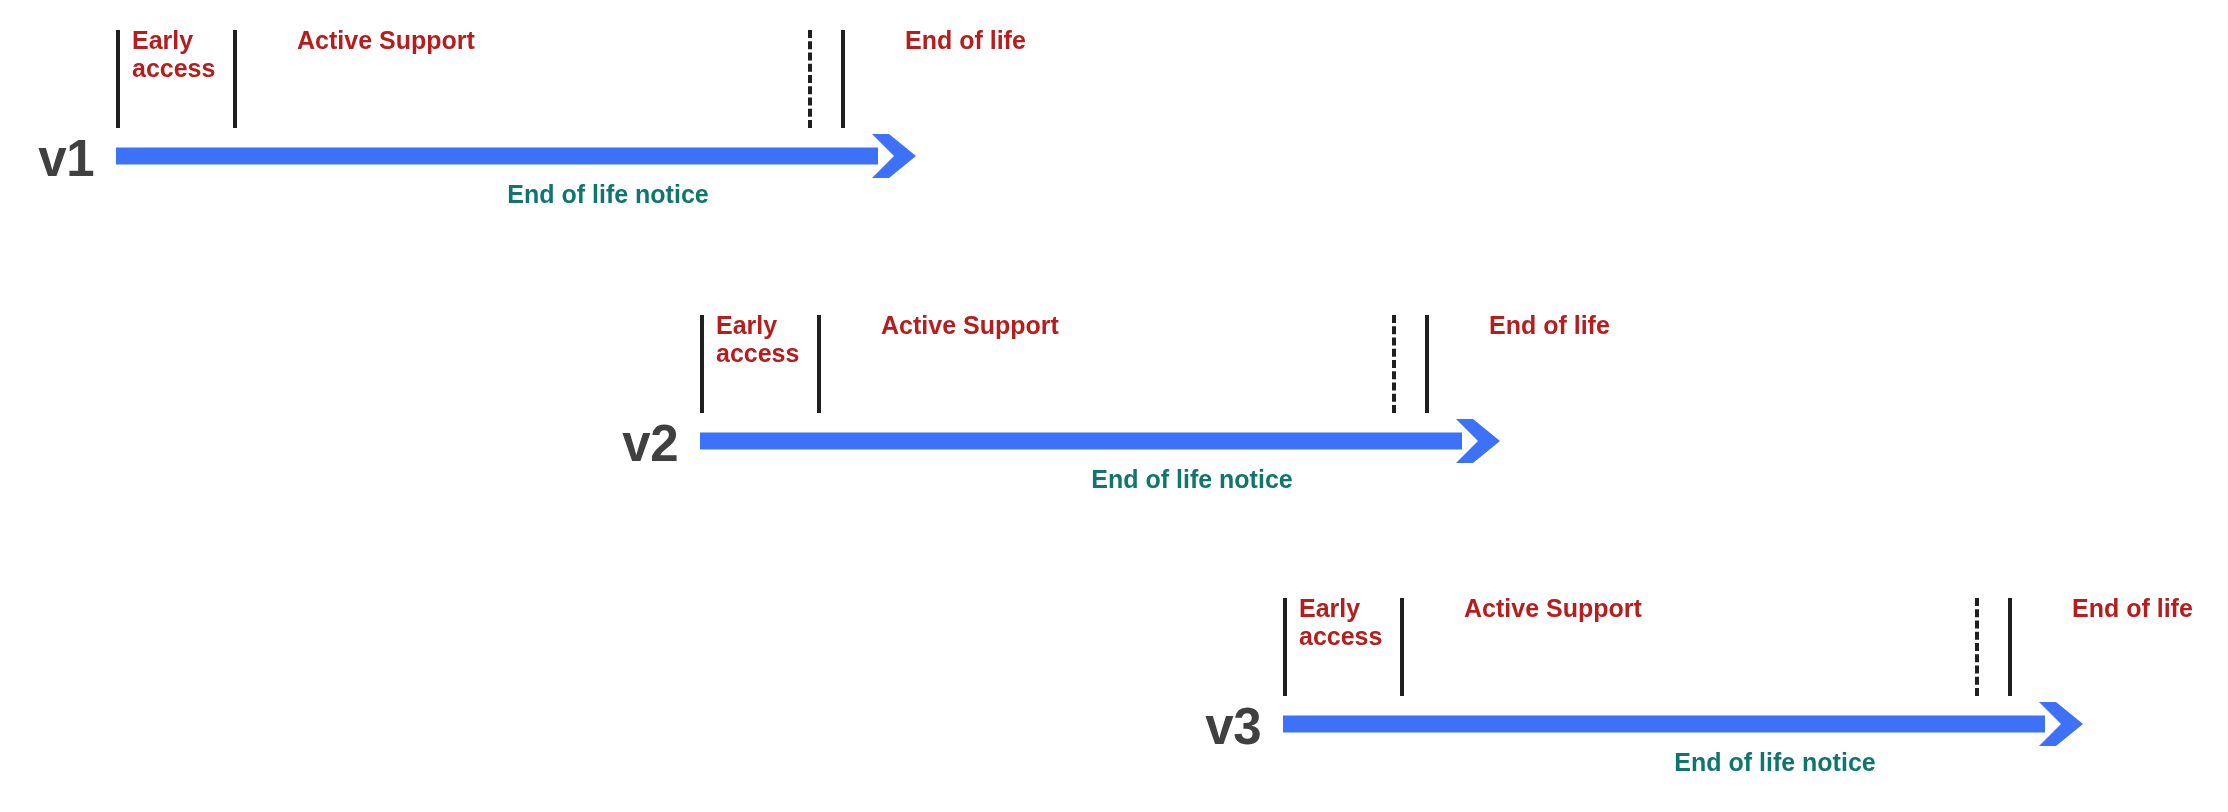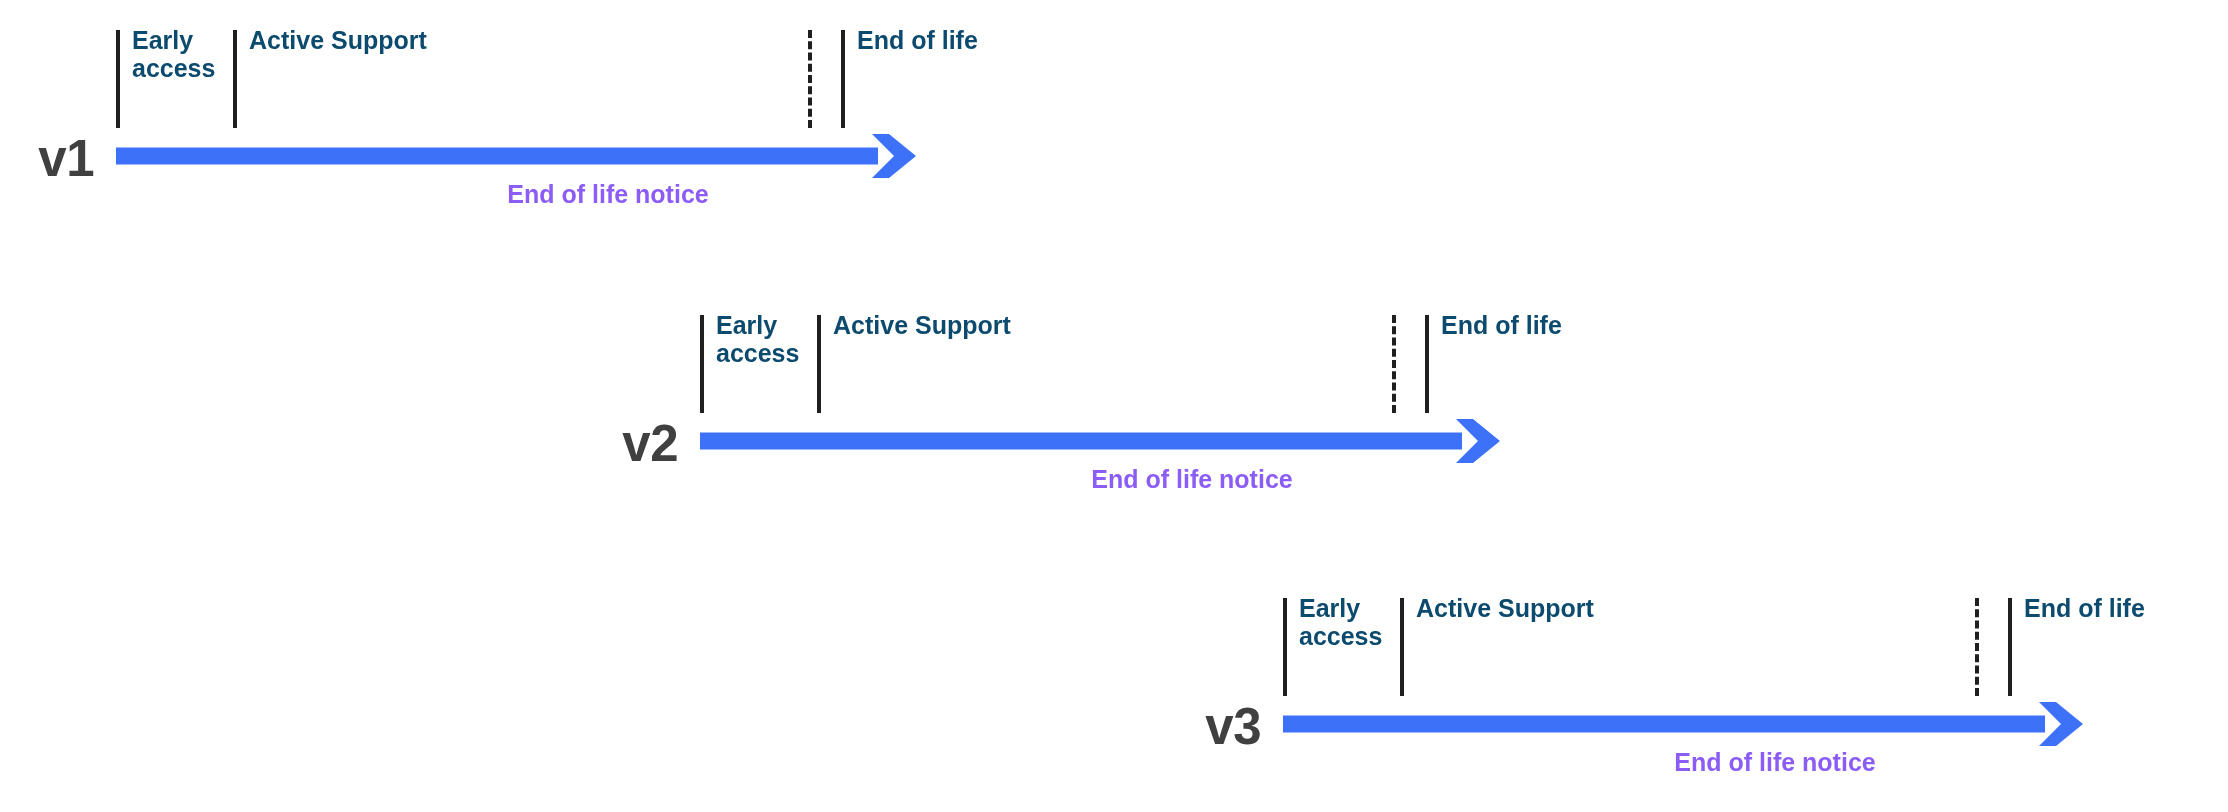--- a/index.html
+++ b/index.html
@@ -67,47 +67,48 @@
     background: transparent;
     border-left: 4px dashed #1f1f1f;
     width: 0;
   }
   .phase .phase-label {
     position: absolute;
     left: 16px;
     top: -4px;
     font-size: 25px;
     font-weight: 700;
-    color: #0c4a6e;
+    color: #b91c1c;
     line-height: 1.12;
     white-space: pre-line;
   }
   .phase .phase-label.nowrap {
     white-space: nowrap;
+    margin-left: 48px;
   }
 
   
   .arrow {
     position: absolute;
     left: 0;
     top: 98px;
     height: 56px;
   }
   .arrow svg {
     display: block;
     overflow: visible;
   }
 
   
   .arrow-caption {
     position: absolute;
     top: 150px;
     font-size: 25px;
     font-weight: 700;
-    color: #8b5cf6;
+    color: #0f766e;
     white-space: nowrap;
     transform: translateX(-50%);
   }
 </style>
 </head>
 <body>
 
 <div id="canvas">
     <div class="timeline-row" style="left: 116px; top: 30px; width: 860px;">
       <div class="version-label">v1</div>

